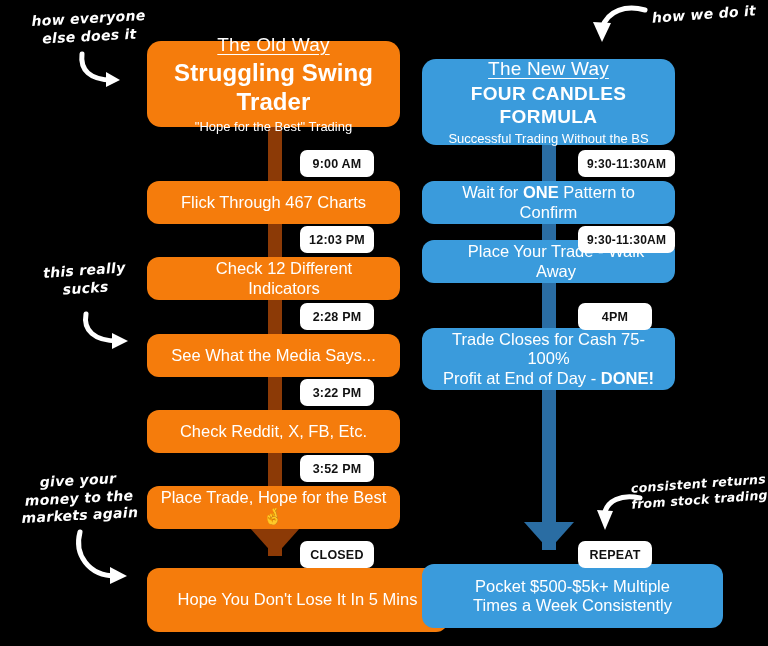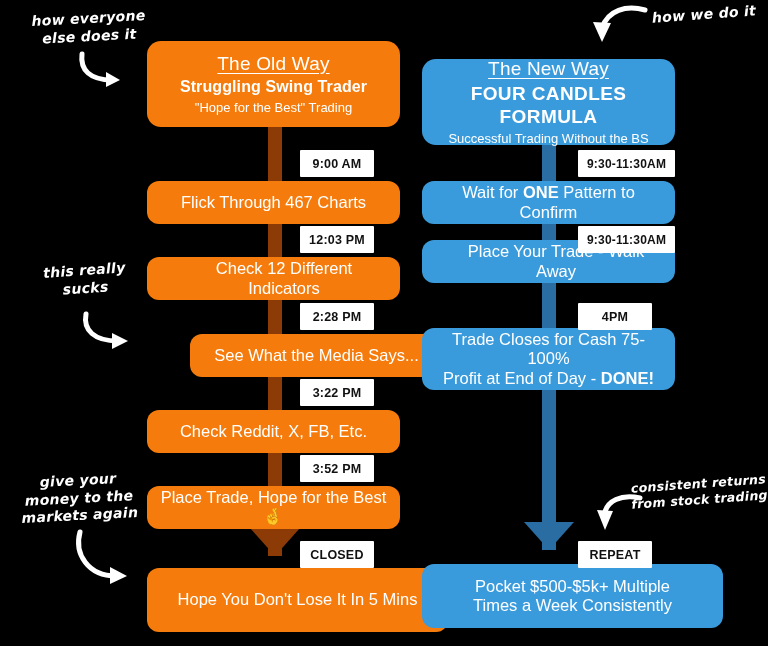--- a/index.html
+++ b/index.html
@@ -29,36 +29,36 @@
   }
   .card.orange { background: #F57C0C; }
   .card.blue   { background: #3A9BDC; }
 
   .hdr { height: 86px; width: 253px; border-radius: 14px; }
   .hdr .l1 {
     font-size: 19px; font-weight: 400;
     text-decoration: underline; text-underline-offset: 3px;
     margin-bottom: 3px; letter-spacing: .2px;
   }
-  .hdr .l2 { font-size: 16px; font-weight: 700; margin-bottom: 3px; letter-spacing: .1px; }
+  .hdr .l2 { font-size: 24px; font-weight: 700; margin-bottom: 3px; letter-spacing: .1px; }
   .hdr .l2.caps { font-size: 19px; letter-spacing: .4px; }
   .hdr .l3 { font-size: 13px; font-weight: 400; }
 
   .step { height: 43px; width: 253px; font-size: 16.5px; font-weight: 400; }
   .step.tall { height: 62px; }
   .step .b { font-weight: 700; }
   .emoji { font-size: 16px; }
 
   .final { height: 64px; width: 301px; font-size: 16.5px; }
 
   
   .pill {
     position: absolute; z-index: 4;
     background: #ffffff; color: #111;
-    border-radius: 1px;
+    border-radius: 7px;
     height: 27px; min-width: 74px;
     display: flex; align-items: center; justify-content: center;
     font-size: 12.5px; font-weight: 700;
     padding: 0 9px; letter-spacing: .2px;
     white-space: nowrap;
   }
   .pill.wide { min-width: 86px; font-size: 12px; }
 
   
   .tip { position: absolute; z-index: 2; width: 0; height: 0; }
@@ -106,21 +106,21 @@
   <div class="pill" style="left:300px; top:379px;">3:22 PM</div>
   <div class="pill" style="left:300px; top:455px;">3:52 PM</div>
   <div class="pill" style="left:300px; top:541px;">CLOSED</div>
 
   <div class="card orange step" style="left:147px; top:181px;">
     <span>Flick Through 467 Charts</span>
   </div>
   <div class="card orange step" style="left:147px; top:257px;padding-left:33px;">
     <span>Check 12 Different Indicators</span>
   </div>
-  <div class="card orange step" style="left:147px; top:334px;margin-left:43px;">
+  <div class="card orange step" style="left:147px; top:334px;">
     <span>See What the Media Says...</span>
   </div>
   <div class="card orange step" style="left:147px; top:410px;">
     <span>Check Reddit, X, FB, Etc.</span>
   </div>
   <div class="card orange step" style="left:147px; top:486px;">
     <span>Place Trade, Hope for the Best</span>
       <span class="emoji">🤞</span>
   </div>
 

